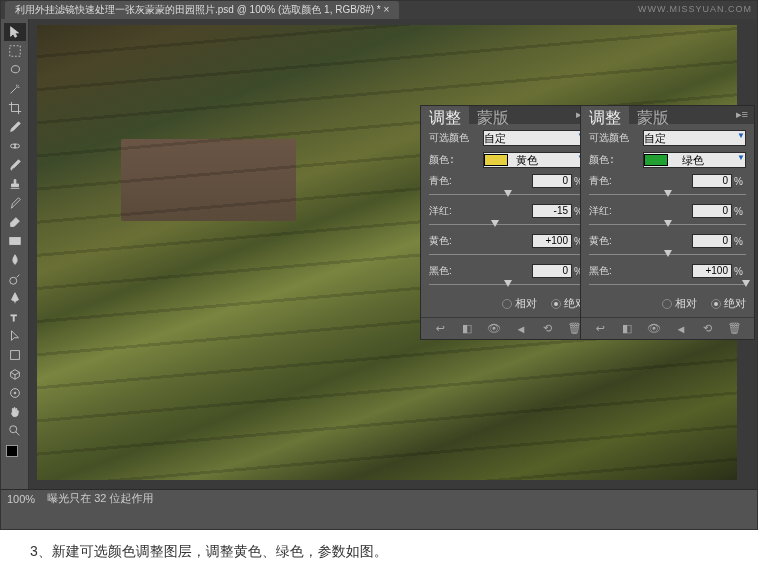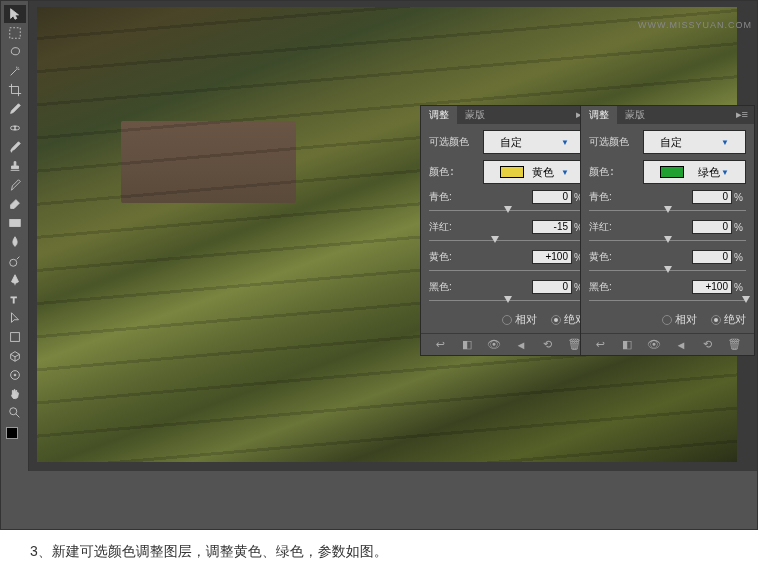--- a/index.html
+++ b/index.html
@@ -19,50 +19,53 @@
 .swatch-bg { width: 12px; height: 12px; background: #fff; border: 1px solid #999; position: absolute; top: 5px; left: 5px; z-index: -1; }
 .canvas-area { flex: 1; background: #3a3a3a; position: relative; overflow: hidden; }
 .canvas-img { margin: 6px 8px; width: 700px; height: 455px; background: linear-gradient(160deg, #3a3520 0%, #4a4428 8%, #3d4a2a 20%, #5a6030 28%, #6a7035 35%, #4a5528 42%, #7a8540 50%, #5a6530 58%, #455025 65%, #6a7538 72%, #3a4220 80%, #556028 88%, #2a3018 100%); position: relative; }
 .canvas-img::before { content:''; position:absolute; top:25%; left:12%; width:25%; height:18%; background: linear-gradient(#6a5545, #5a4a3a); border-radius: 2px; }
 .canvas-img::after { content:''; position:absolute; inset:0; background: repeating-linear-gradient(175deg, transparent 0 30px, rgba(0,0,0,0.15) 30px 33px); }
 .statusbar { height: 18px; background: #535353; border-top: 1px solid #2a2a2a; display: flex; align-items: center; color: #ccc; padding: 0 6px; gap: 12px; font-size: 10px; }
 .panel { position: absolute; width: 175px; background: #535353; border: 1px solid #2a2a2a; color: #ddd; }
 .panel.p1 { top: 105px; left: 420px; }
 .panel.p2 { top: 105px; left: 580px; }
 .panel-tabs { height: 18px; background: #3d3d3d; display: flex; gap: 0; }
-.panel-tab { padding: 2px 8px; font-size: 10px; color: #aaa; }
+.panel-tab { padding: 2px 8px; font-size: 16px; color: #aaa; }
 .panel-tab.active { background: #535353; color: #eee; }
 .panel-tabs .menu { margin-left: auto; padding: 2px 6px; color: #aaa; }
 .panel-body { padding: 6px 8px; }
 .row { display: flex; align-items: center; margin-bottom: 6px; gap: 4px; }
 .label { color: #ddd; font-size: 10px; min-width: 50px; font-family: Liberation Mono, monospace; }
-.select { flex: 1; height: 24px; background: #e8e8e8; color: #000; padding: 0 16px; font-size: 10px; display: flex; align-items: center; justify-content: space-between; border: 1px solid #2a2a2a; }
+.select { flex: 1; height: 16px; background: #e8e8e8; color: #000; padding: 0 0; font-size: 10px; display: flex; justify-content: space-between; border: 1px solid #2a2a2a; }
 .select .arrow { color: #1a5fb4; font-size: 8px; }
 .color-chip { width: 24px; height: 12px; border: 1px solid #000; margin-right: 2px; }
 .slider-row { margin-bottom: 4px; }
 .slider-head { display: flex; align-items: center; }
 .slider-label { flex: 1; color: #ddd; font-size: 10px; }
 .num-input { width: 40px; height: 14px; background: #e8e8e8; color: #000; text-align: right; padding: 0 3px; font-size: 10px; border: 1px solid #2a2a2a; }
 .pct { color: #ddd; font-size: 10px; margin-left: 2px; width: 12px; }
 .slider-track { height: 10px; position: relative; margin-top: 2px; }
 .slider-track::before { content:''; position:absolute; top:4px; left:0; right:0; height:1px; background:#888; }
 .slider-thumb { position:absolute; top:0; width:0; height:0; border-left:4px solid transparent; border-right:4px solid transparent; border-top:7px solid #ccc; transform: translateX(-4px); }
 .radio-row { display: flex; justify-content: flex-end; gap: 14px; margin-top: 6px; }
 .radio { display: flex; align-items: center; gap: 3px; font-size: 10px; }
 .radio-dot { width: 10px; height: 10px; border-radius: 50%; border: 1px solid #888; display:flex; align-items:center; justify-content:center; }
 .radio-dot.on::after { content:''; width:4px; height:4px; background:#ccc; border-radius:50%; }
 .panel-footer { height: 22px; border-top: 1px solid #3a3a3a; display:flex; align-items:center; justify-content:space-around; padding: 0 6px; }
 .footer-icon { width:14px; height:14px; color:#aaa; display:flex; align-items:center; justify-content:center; }
 .caption { position: absolute; bottom: 8px; left: 30px; color: #333; font-size: 14px; }
-.watermark { position: absolute; top: 20px; right: 8px; color: #888; font-size: 9px; letter-spacing: 1px; }
+.watermark { position: absolute; top: 4px; right: 8px; color: #888; font-size: 9px; letter-spacing: 1px; }
 </style>
 </head>
 <body>
 
 <div class="app-frame">
+  <div class="tab-strip">
+    <div class="doc-tab">利用外挂滤镜快速处理一张灰蒙蒙的田园照片.psd @ 100% (选取颜色 1, RGB/8#) * ×</div>
+  </div>
   <div class="workspace">
     <div class="toolbar">
       <div class="tool active">
           <svg viewBox="0 0 16 16">
             <path d="M3 2 L3 13 L6 10 L8 14 L10 13 L8 9 L12 9 Z"></path>
           </svg>
         </div>
       <div class="tool">
           <svg viewBox="0 0 16 16">
             <rect x="2" y="2" width="12" height="12" fill="none" stroke-dasharray="2"></rect>
@@ -173,20 +176,24 @@
           </svg>
         </div>
       <div class="swatch" style="position:relative">
         <div class="swatch-bg"></div>
           <div class="swatch-fg"></div>
       </div>
     </div>
     <div class="canvas-area">
       <div class="canvas-img"></div>
     </div>
+  </div>
+  <div class="statusbar">
+    <span>100%</span>
+    <span>曝光只在 32 位起作用</span>
   </div>
 </div>
 
 <div class="panel p1">
   <div class="panel-tabs">
     <div class="panel-tab active">调整</div>
     <div class="panel-tab">蒙版</div>
     <div class="menu">▸≡</div>
   </div>
   <div class="panel-body">

